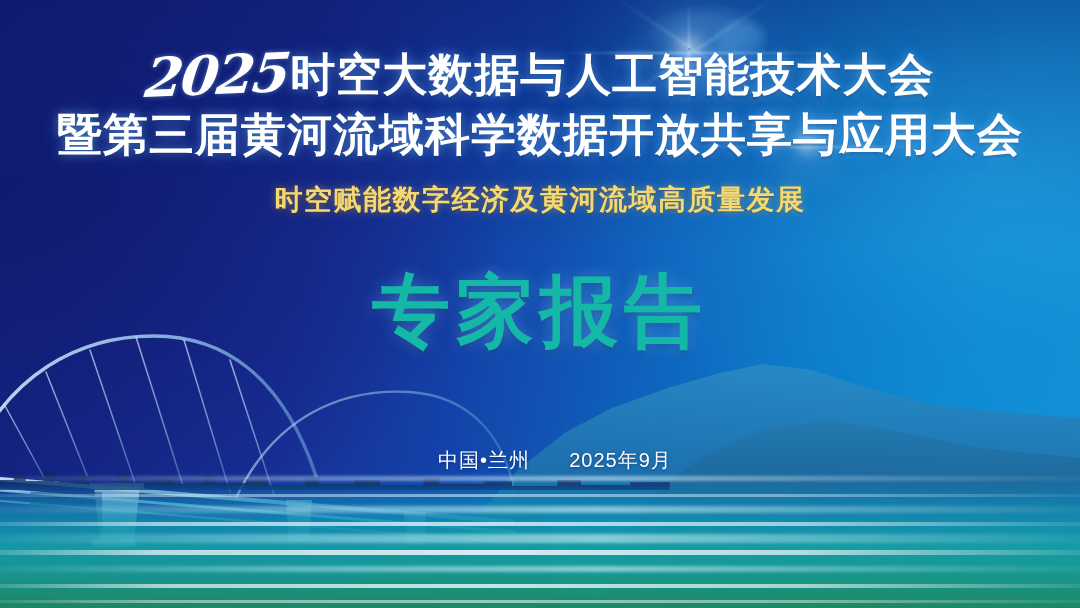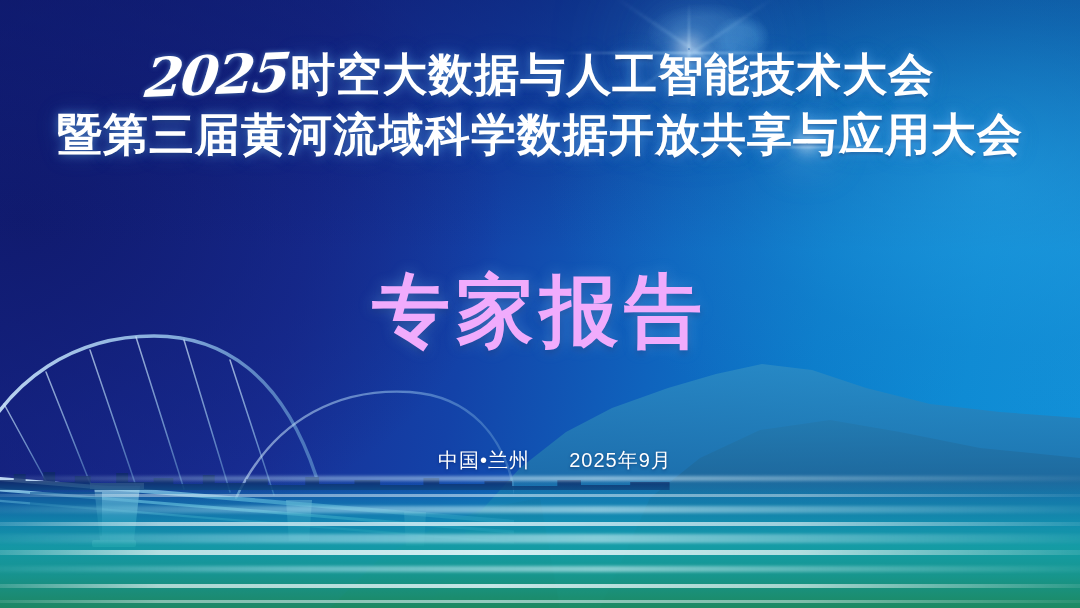--- a/index.html
+++ b/index.html
@@ -224,21 +224,21 @@
     line-height: 1;
     text-shadow:
       0 0 8px rgba(255,210,90,0.42),
       0 1px 2px rgba(60,40,0,0.40);
   }
   .headline {
     position: absolute;
     left: 0; right: 0; top: 272px;
     font-size: 78px;
     font-weight: 700;
-    color: #f0abfc;
+    color: #14b8a6;
     letter-spacing: 6px;
     line-height: 1;
     text-shadow:
       0 0 14px rgba(130,200,255,0.40),
       0 3px 6px rgba(0,20,80,0.35);
   }
   .venue-row {
     position: absolute;
     left: 0; right: 0; top: 450px;
     font-size: 20px;
@@ -372,20 +372,21 @@
 
   <div class="content">
 
     <div class="title-row">
       <span class="year-logo">2025</span>
       <span class="title-line1">时空大数据与人工智能技术大会</span>
     </div>
 
     <div class="title-line2">暨第三届黄河流域科学数据开放共享与应用大会</div>
 
+    <div class="subtitle">时空赋能数字经济及黄河流域高质量发展</div>
 
     <div class="headline">专家报告</div>
 
     <div class="venue-row">
       <span>中国•兰州</span>
       <span class="venue-gap"></span>
       <span>2025年9月</span>
     </div>
 
   </div>

